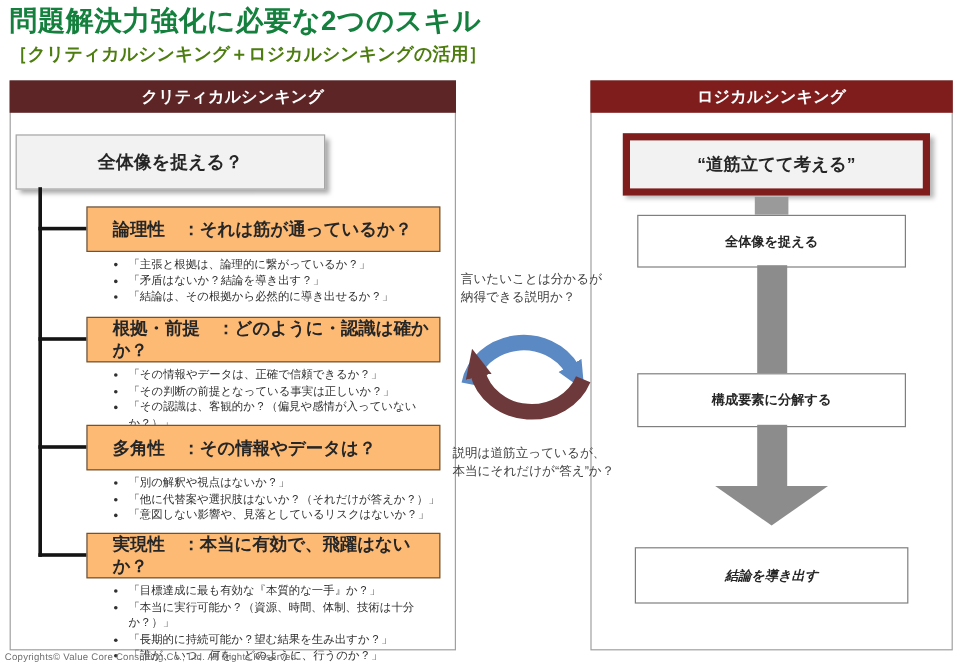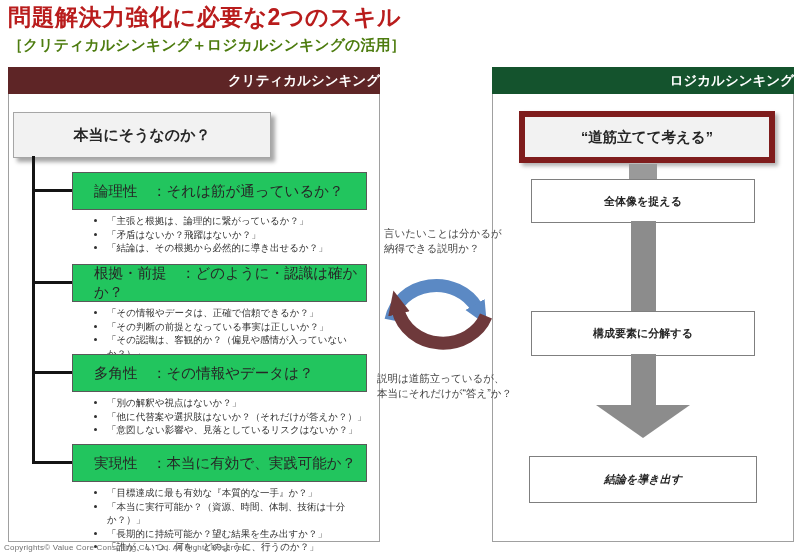--- a/index.html
+++ b/index.html
@@ -1,42 +1,42 @@
 <!DOCTYPE html>
 <html lang="ja"><head>
 <meta charset="utf-8">
 <style>
   html,body{margin:0;padding:0;}
   body{
     width:800px;height:556px;position:relative;background:#ffffff;
     font-family:"Liberation Sans","DejaVu Sans",sans-serif;
     overflow:hidden;color:#262626;
   }
-  .title{position:absolute;left:8px;top:2px;font-size:23px;font-weight:bold;color:#b91c1c;letter-spacing:0.5px;}
+  .title{position:absolute;left:8px;top:2px;font-size:23px;font-weight:bold;color:#15803d;letter-spacing:0.5px;}
   .subtitle{position:absolute;left:8px;top:36px;font-size:15px;font-weight:bold;color:#4d7c0f;}
   .footer{position:absolute;left:4px;top:543px;font-size:8px;color:#6f6f6f;letter-spacing:0.2px;}
 
   
   .panel{position:absolute;top:67px;background:#fff;border:1px solid #a0a0a0;}
   .panel.critical{left:8px;width:370px;height:473px;}
   .panel.logical{left:492px;width:300px;height:473px;}
   .panel-header{position:absolute;left:-1px;top:-1px;right:-1px;height:27px;line-height:27px;
-    text-align:right;color:#ffffff;font-weight:bold;font-size:13.5px;}
+    text-align:center;color:#ffffff;font-weight:bold;font-size:13.5px;}
   .critical .panel-header{background:#5e2526;}
-  .logical .panel-header{background:#14532d;}
+  .logical .panel-header{background:#7f1d1d;}
 
   
   .root-box{position:absolute;left:4px;top:44px;width:256px;height:44px;background:#f2f2f2;
     border:1px solid #a6a6a6;box-shadow:4px 4px 4px rgba(0,0,0,0.35);
     display:flex;align-items:center;justify-content:center;font-size:15px;font-weight:bold;}
   .tree-vline{position:absolute;left:23px;top:88px;width:3px;height:308px;background:#141414;}
   .tree-branch{position:absolute;left:23px;width:42px;height:3px;background:#141414;}
   .tree-branch.b1{top:121px}.tree-branch.b2{top:213px}.tree-branch.b3{top:303px}.tree-branch.b4{top:393px}
-  .cat-box{position:absolute;left:63px;width:272px;height:36px;background:#22c55e;border:1px solid #595959;
-    display:flex;align-items:center;padding-left:21px;font-size:14.5px;font-weight:normal;}
+  .cat-box{position:absolute;left:63px;width:272px;height:36px;background:#fdba74;border:1px solid #595959;
+    display:flex;align-items:center;padding-left:21px;font-size:14.5px;font-weight:bold;}
   .cat-box.s1{top:104px}.cat-box.s2{top:196px}.cat-box.s3{top:286px}.cat-box.s4{top:376px}
   .bullets{position:absolute;left:86px;margin:0;padding:0 0 0 12px;list-style:disc outside;
     font-size:9.5px;line-height:13.5px;color:#303030;}
   .bullets.s1{top:146px}.bullets.s2{top:238px}.bullets.s3{top:328px}.bullets.s4{top:418px}
 
   
   .tagline-box{position:absolute;left:26px;top:43px;width:244px;height:40px;background:#f2f2f2;
     border:6px solid #7f1d1d;box-shadow:3px 3px 4px rgba(0,0,0,0.3);
     display:flex;align-items:center;justify-content:center;font-size:14.5px;font-weight:bold;}
   .step-box{position:absolute;left:38px;width:222px;background:#ffffff;border:1px solid #7f7f7f;
@@ -58,50 +58,50 @@
   .cycle-svg{position:absolute;left:374px;top:254px;width:132px;height:116px;z-index:4;}
 </style>
 </head>
 <body>
 
 <div class="title">問題解決力強化に必要な2つのスキル</div>
 <div class="subtitle">［クリティカルシンキング＋ロジカルシンキングの活用］</div>
 
 <div class="panel critical">
   <div class="panel-header">クリティカルシンキング</div>
-  <div class="root-box">本当にそうなのか？</div>
+  <div class="root-box">全体像を捉える？</div>
 
   <div class="tree-vline"></div>
   <div class="tree-branch b1"></div>
   <div class="tree-branch b2"></div>
   <div class="tree-branch b3"></div>
   <div class="tree-branch b4"></div>
 
   <div class="cat-box s1">論理性　：それは筋が通っているか？</div>
   <ul class="bullets s1">
     <li>「主張と根拠は、論理的に繋がっているか？」</li>
-    <li>「矛盾はないか？飛躍はないか？」</li>
+    <li>「矛盾はないか？結論を導き出す？」</li>
     <li>「結論は、その根拠から必然的に導き出せるか？」</li>
   </ul>
 
   <div class="cat-box s2">根拠・前提　：どのように・認識は確かか？</div>
   <ul class="bullets s2">
     <li>「その情報やデータは、正確で信頼できるか？」</li>
     <li>「その判断の前提となっている事実は正しいか？」</li>
     <li>「その認識は、客観的か？（偏見や感情が入っていないか？）」</li>
   </ul>
 
   <div class="cat-box s3">多角性　：その情報やデータは？</div>
   <ul class="bullets s3">
     <li>「別の解釈や視点はないか？」</li>
     <li>「他に代替案や選択肢はないか？（それだけが答えか？）」</li>
     <li>「意図しない影響や、見落としているリスクはないか？」</li>
   </ul>
 
-  <div class="cat-box s4">実現性　：本当に有効で、実践可能か？</div>
+  <div class="cat-box s4">実現性　：本当に有効で、飛躍はないか？</div>
   <ul class="bullets s4">
     <li>「目標達成に最も有効な『本質的な一手』か？」</li>
     <li>「本当に実行可能か？（資源、時間、体制、技術は十分か？）」</li>
     <li>「長期的に持続可能か？望む結果を生み出すか？」</li>
     <li>「誰が、いつ、何を、どのように、行うのか？」</li>
   </ul>
 </div>
 
 <div class="panel logical">
   <div class="panel-header">ロジカルシンキング</div>

